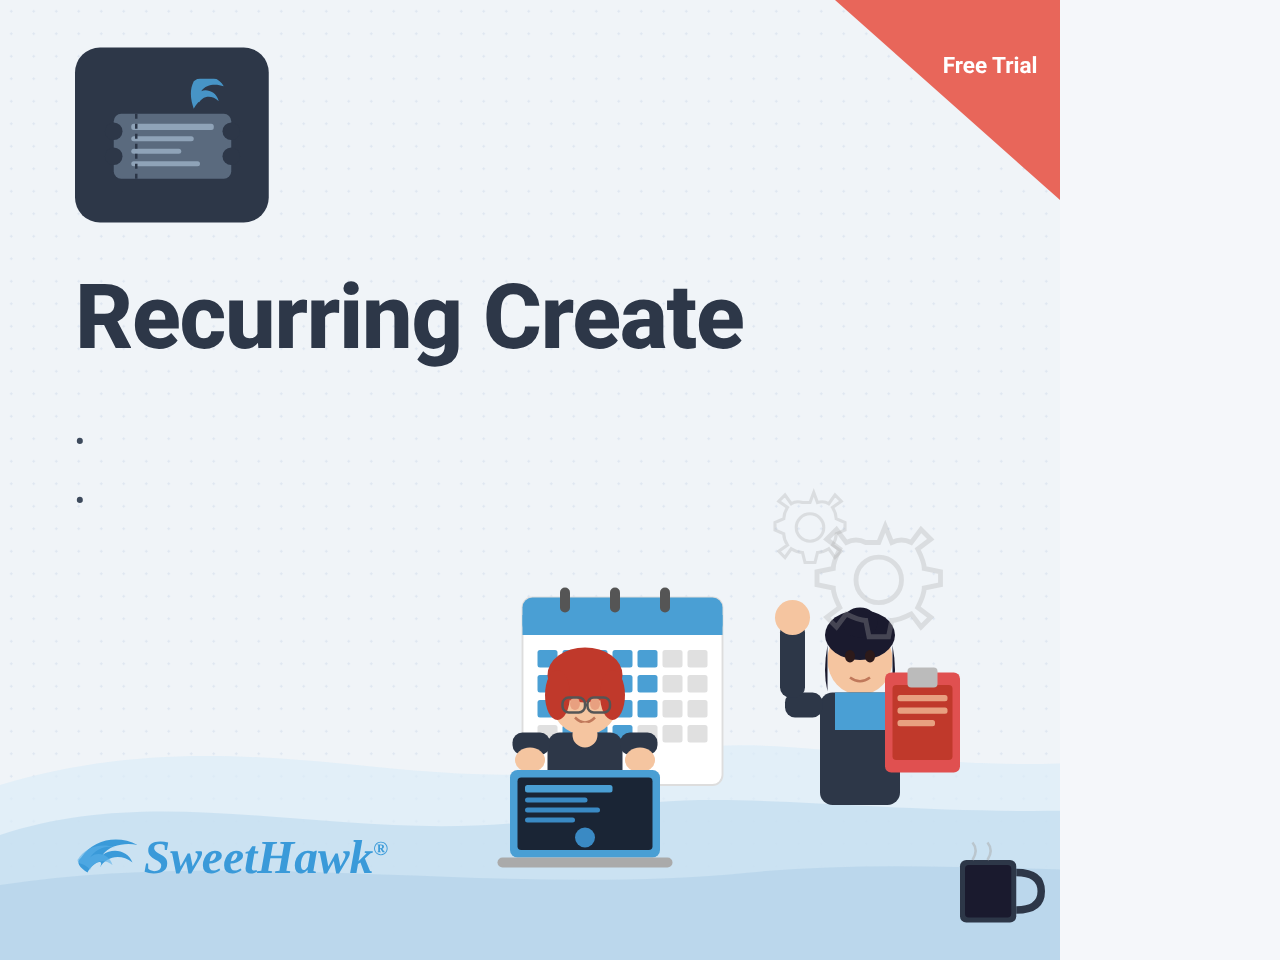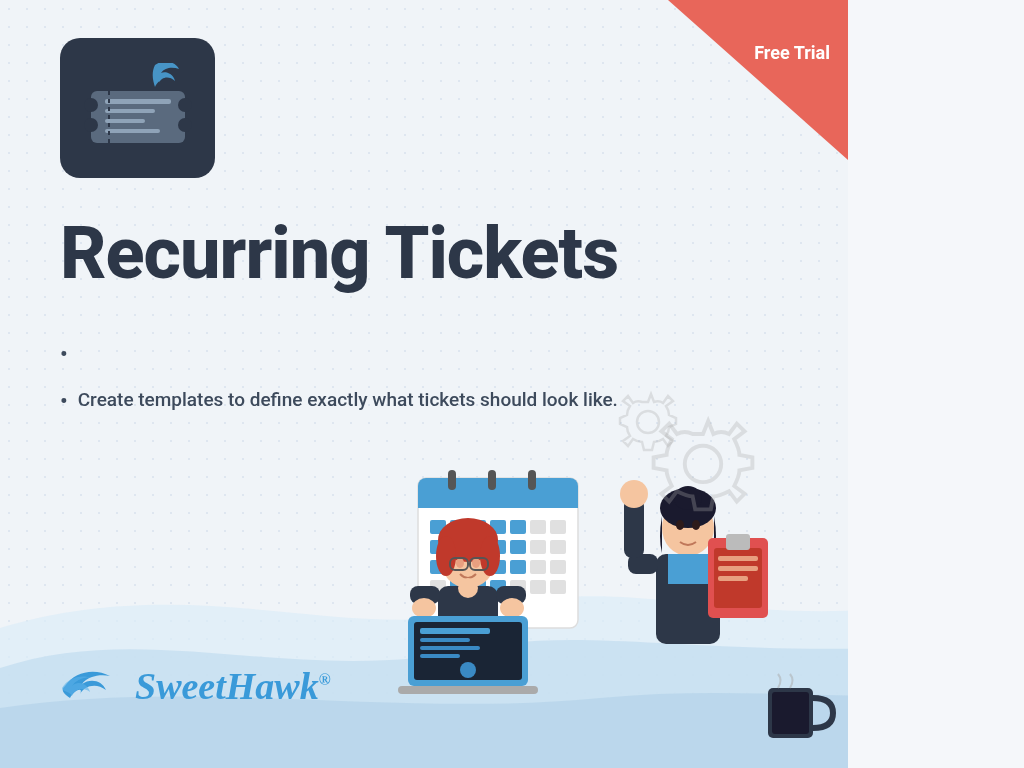--- a/index.html
+++ b/index.html
@@ -117,21 +117,21 @@
       height: 320px;
     }
 
     
     .sweethawk-logo {
       position: absolute;
       bottom: 60px;
       left: 60px;
       display: flex;
       align-items: center;
-      gap: 20px;
+      gap: 0;
       z-index: 10;
     }
 
     .logo-text {
       font-size: 38px;
       font-weight: 700;
       color: #3a9ad9;
       font-style: italic;
       font-family: Georgia, serif;
     }
@@ -196,29 +196,28 @@
 
       <rect x="22" y="36" width="66" height="5" rx="2" fill="#8fa3b8"></rect>
       <rect x="22" y="46" width="50" height="4" rx="2" fill="#8fa3b8"></rect>
       <rect x="22" y="56" width="40" height="4" rx="2" fill="#8fa3b8"></rect>
       <rect x="22" y="66" width="55" height="4" rx="2" fill="#8fa3b8"></rect>
 
       <line x1="26" y1="28" x2="26" y2="80" stroke="#2d3748" stroke-width="2" stroke-dasharray="4,4"></line>
     </svg>
   </div>
 
-  <h1 class="main-title">Recurring Tickets</h1>
+  <h1 class="main-title">Recurring Create</h1>
 
   <div class="bullets">
     <div class="bullet-item">
       <span class="bullet-dot">•</span>
     </div>
     <div class="bullet-item">
       <span class="bullet-dot">•</span>
-      <span>Create templates to define exactly what tickets should look like.</span>
     </div>
   </div>
 
   <div class="wave-container">
     <svg width="1024" height="320" viewBox="0 0 1024 320" preserveAspectRatio="none">
 
       <path d="M0,180 C200,120 350,200 500,160 C650,120 750,200 1024,140 L1024,320 L0,320 Z" fill="#dcedf8" opacity="0.7"></path>
 
       <path d="M0,220 C150,170 300,240 480,200 C600,175 750,220 1024,190 L1024,320 L0,320 Z" fill="#c5def0" opacity="0.8"></path>
 

